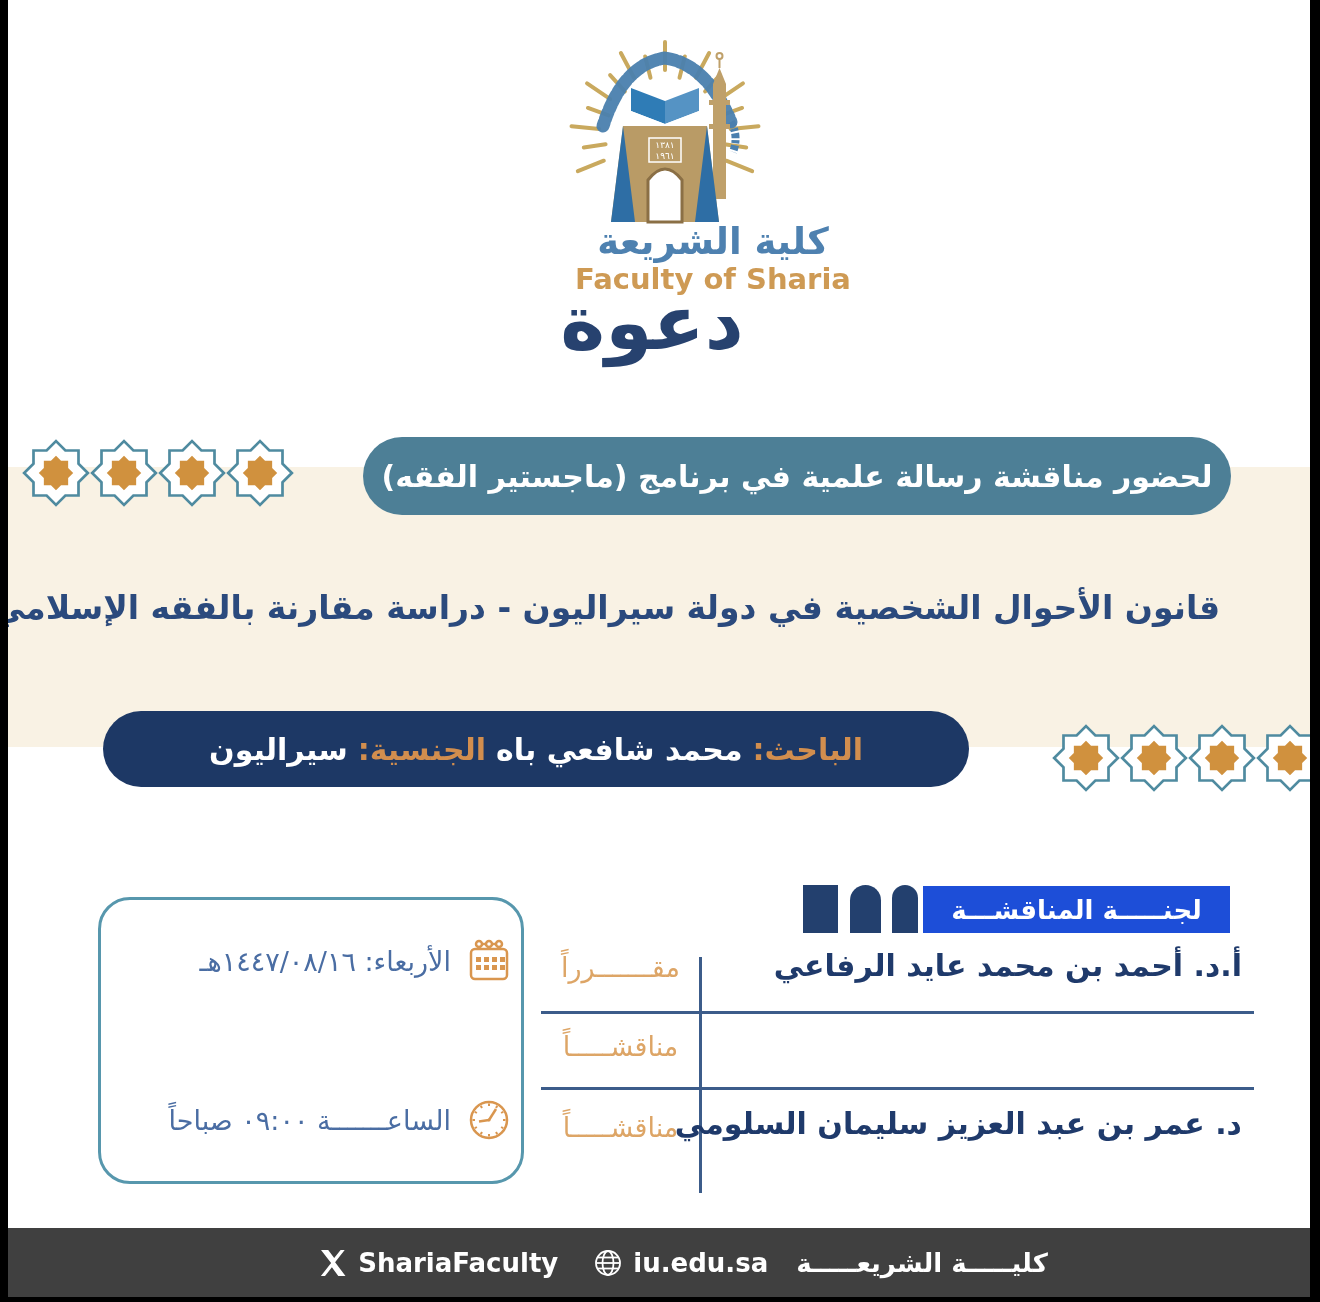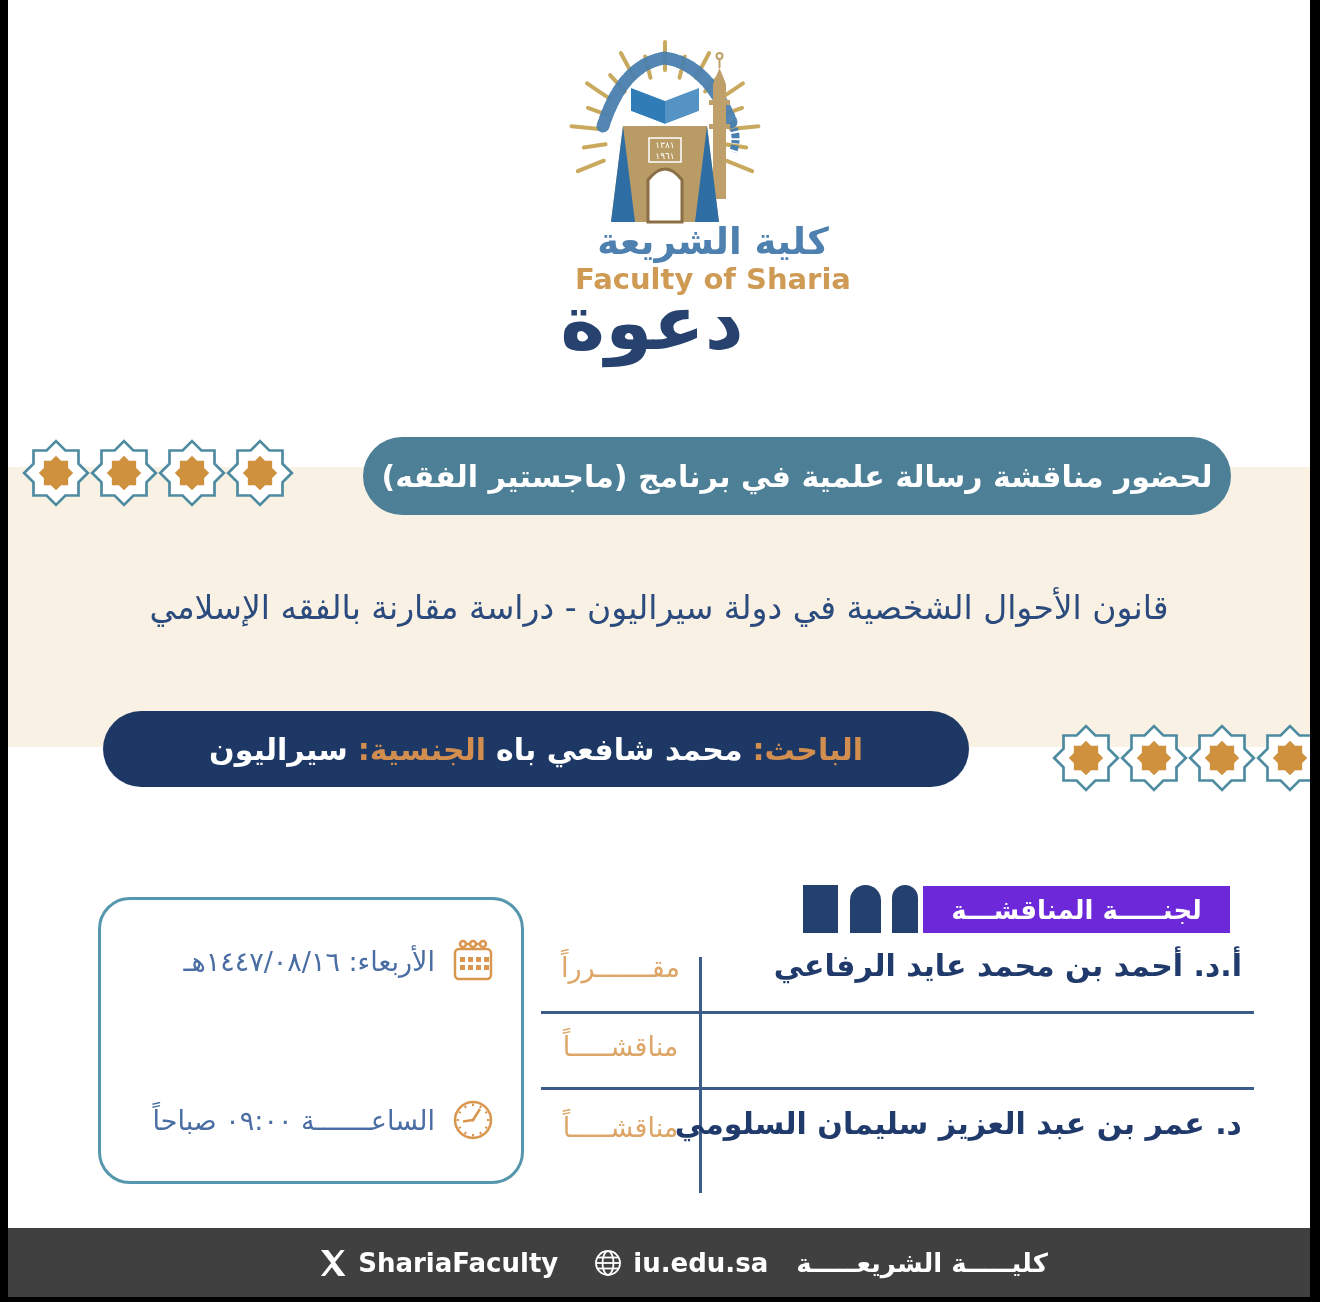--- a/index.html
+++ b/index.html
@@ -17,43 +17,43 @@
   .daawa{left:528px;top:278px;width:232px;text-align:center;font-size:76px;font-weight:bold;color:#27426f;direction:rtl;white-space:nowrap;}
   
   .banner-pill{left:355px;top:437px;width:868px;height:78px;border-radius:40px;background:#4d7f96;
     display:flex;align-items:center;justify-content:center;color:#fff;font-size:30px;font-weight:bold;direction:rtl;white-space:nowrap;}
   
   .stars-row{display:flex;}
   .stars-left{left:12px;top:437px;}
   .stars-right{left:1042px;top:722px;}
   .star{width:72px;height:72px;margin-right:-4px;}
   
-  .thesis-title{left:90px;right:90px;top:588px;text-align:center;font-size:33px;font-weight:normal;color:#2b4a7d;direction:rtl;white-space:nowrap;}
+  .thesis-title{left:90px;right:90px;top:588px;text-align:center;font-size:33px;font-weight:bold;color:#2b4a7d;direction:rtl;white-space:nowrap;}
   
   .researcher-pill{left:95px;top:711px;width:866px;height:76px;border-radius:40px;background:#1d3865;
     display:flex;align-items:center;justify-content:center;gap:10px;font-size:30px;font-weight:bold;direction:rtl;white-space:nowrap;}
   .lbl-orange{color:#d28e4e;}
   .lbl-white{color:#ffffff;}
   
   .shape{background:#23406e;}
   .shape-square{left:795px;top:885px;width:35px;height:48px;}
   .shape-arch1{left:842px;top:885px;width:31px;height:48px;border-radius:16px 16px 0 0;}
   .shape-arch2{left:884px;top:885px;width:26px;height:48px;border-radius:13px 13px 0 0;}
-  .committee-header{left:915px;top:886px;width:307px;height:47px;background:#6d28d9;color:#fff;
+  .committee-header{left:915px;top:886px;width:307px;height:47px;background:#1d4ed8;color:#fff;
     display:flex;align-items:center;justify-content:center;font-size:26px;font-weight:bold;direction:rtl;white-space:nowrap;}
   .vline{left:691px;top:957px;width:3px;height:236px;background:#3c5c8a;}
   .hline{left:533px;width:713px;height:3px;background:#3c5c8a;}
   .hline1{top:1011px;} .hline2{top:1087px;}
   .member-name{right:68px;text-align:right;font-size:30px;font-weight:bold;color:#1f3a6b;direction:rtl;white-space:nowrap;}
   .member-name.r1{top:948px;} .member-name.r2{top:1026px;} .member-name.r3{top:1106px;}
   .member-role{left:535px;width:155px;text-align:center;font-size:27px;color:#dda566;direction:rtl;white-space:nowrap;}
   .member-role.r1{top:952px;} .member-role.r2{top:1031px;} .member-role.r3{top:1112px;}
   
   .info-box{left:90px;top:897px;width:426px;height:287px;border:3px solid #5797ad;border-radius:32px;background:#fff;
-    box-sizing:border-box;display:flex;flex-direction:column;justify-content:space-between;padding:26px 24px;}
+    box-sizing:border-box;display:flex;flex-direction:column;justify-content:space-between;padding:26px 8px;}
   .info-row{display:flex;direction:rtl;align-items:center;gap:14px;height:70px;}
   .info-text{font-size:27px;color:#4a6da3;white-space:nowrap;direction:rtl;}
   
   .footer{left:0;right:0;top:1228px;bottom:0;background:#404040;display:flex;align-items:center;justify-content:center;color:#fff;padding-left:48px;}
   .footer .txt{font-size:26px;font-weight:bold;white-space:nowrap;}
   .m-l10{margin-left:10px;} .m-l35{margin-left:35px;} .m-l70{margin-left:28px;}
   .ar{direction:rtl;}
 </style>
 </head>
 <body>

